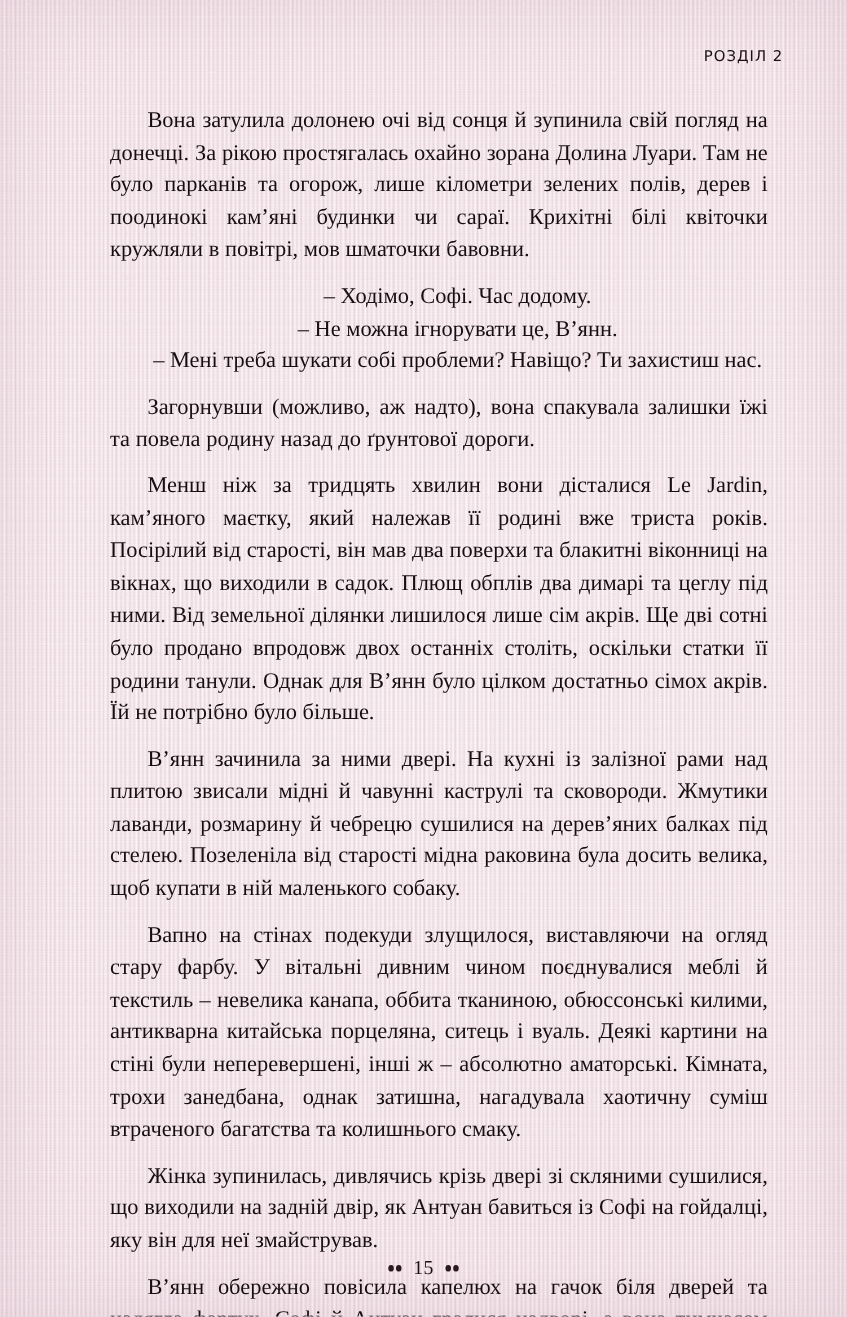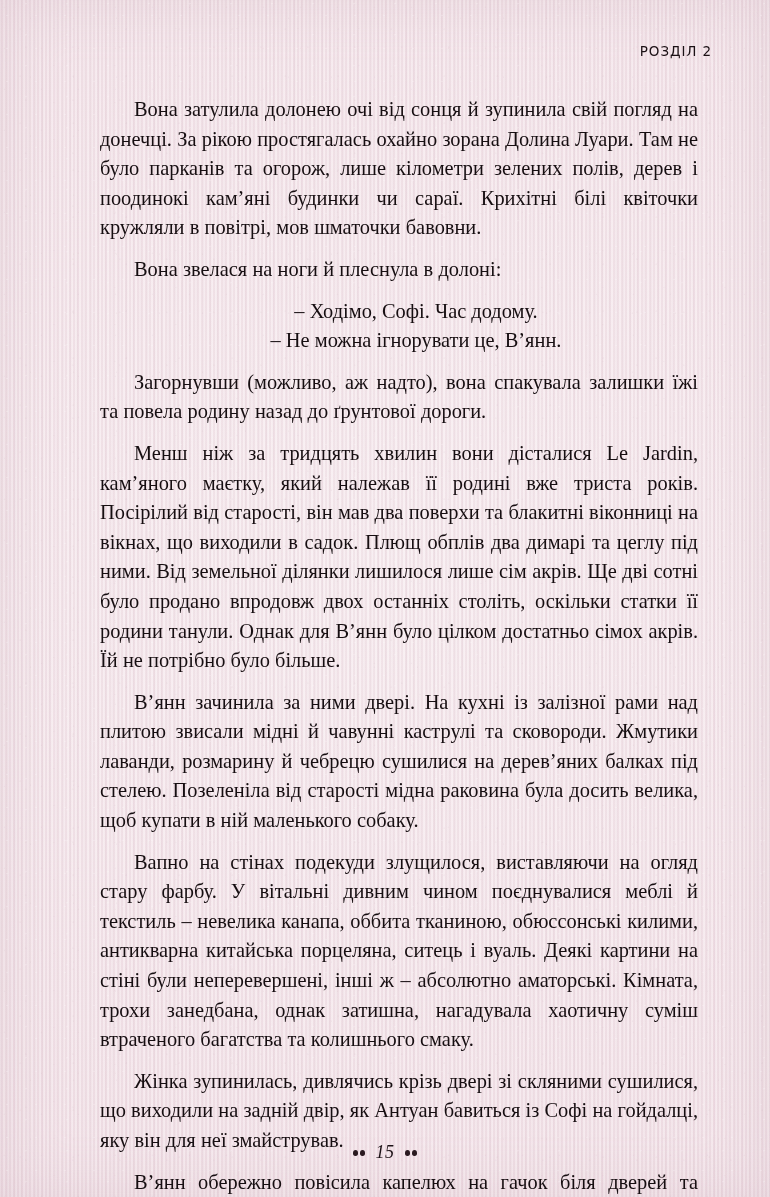--- a/index.html
+++ b/index.html
@@ -111,21 +111,20 @@
   
   .folio {
     position: absolute;
     bottom: 36px;
     left: 0;
     right: 0;
     display: flex;
     align-items: center;
     justify-content: center;
     gap: 11px;
-    font-style: italic;
   }
 
   .folio-num {
     font-size: 18px;
     line-height: 1;
     color: #1b1115;
     font-family: "Liberation Serif", "DejaVu Serif", serif;
     letter-spacing: 0.4px;
   }
 
@@ -150,26 +149,26 @@
 <div class="page">
 
   <div class="grain"></div>
 
   <div class="running-head">РОЗДІЛ 2</div>
 
   <div class="text-body">
 
     <p class="para">Вона затулила долонею очі від сонця й зупинила свій погляд на донечці. За рікою простягалась охайно зорана Долина Луари. Там не було парканів та огорож, лише кілометри зелених полів, дерев і поодинокі кам’яні будинки чи сараї. Крихітні білі квіточки кружляли в повітрі, мов шматочки бавовни.</p>
 
-    <p class="para">Вона звелася на ноги й плеснула в долоні:</p>
 
     <p class="dialogue">– Ходімо, Софі. Час додому.</p>
 
     <p class="dialogue">– Не можна ігнорувати це, В’янн.</p>
 
+    <p class="dialogue">– Мені треба шукати собі проблеми? Навіщо? Ти захистиш нас.</p>
 
     <p class="para">Загорнувши (можливо, аж надто), вона спакувала залишки їжі та повела родину назад до ґрунтової дороги.</p>
 
     <p class="para"><span>Менш ніж за тридцять хвилин вони дісталися </span><span class="foreign">Le Jardin</span><span>, кам’яного маєтку, який належав її родині вже триста років. Посірілий від старості, він мав два поверхи та блакитні віконниці на вікнах, що виходили в садок. Плющ обплів два димарі та цеглу під ними. Від земельної ділянки лишилося лише сім акрів. Ще дві сотні було продано впродовж двох останніх століть, оскільки статки її родини танули. Однак для В’янн було цілком достатньо сімох акрів. Їй не потрібно було більше.</span></p>
 
     <p class="para">В’янн зачинила за ними двері. На кухні із залізної рами над плитою звисали мідні й чавунні каструлі та сковороди. Жмутики лаванди, розмарину й чебрецю сушилися на дерев’яних балках під стелею. Позеленіла від старості мідна раковина була досить велика, щоб купати в ній маленького собаку.</p>
 
     <p class="para">Вапно на стінах подекуди злущилося, виставляючи на огляд стару фарбу. У вітальні дивним чином поєднувалися меблі й текстиль – невелика канапа, оббита тканиною, обюссонські килими, антикварна китайська порцеляна, ситець і вуаль. Деякі картини на стіні були неперевершені, інші ж – абсолютно аматорські. Кімната, трохи занедбана, однак затишна, нагадувала хаотичну суміш втраченого багатства та колишнього смаку.</p>
 
     <p class="para">Жінка зупинилась, дивлячись крізь двері зі скляними сушилися, що виходили на задній двір, як Антуан бавиться із Софі на гойдалці, яку він для неї змайстрував.</p>

